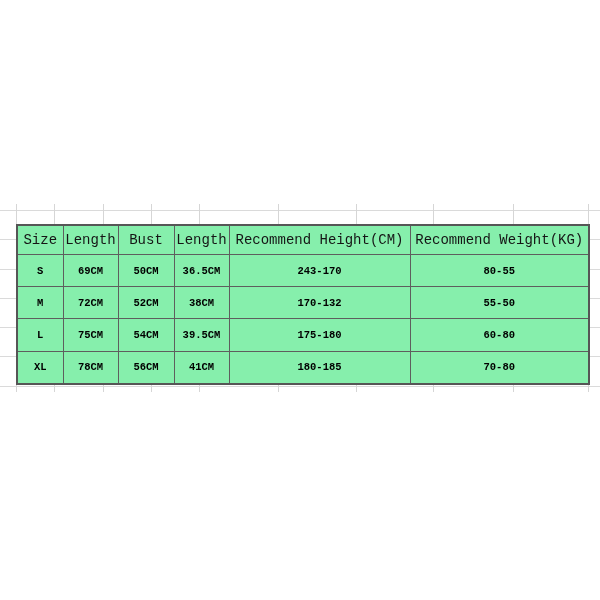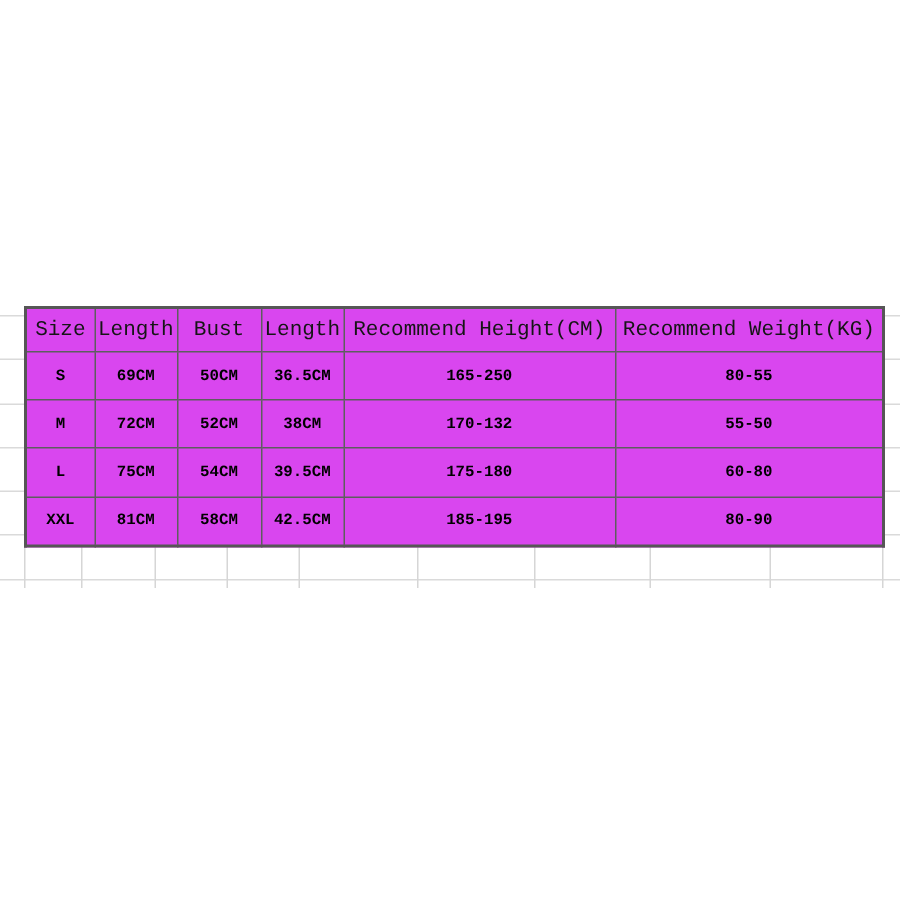--- a/index.html
+++ b/index.html
@@ -29,26 +29,26 @@
     position: absolute;
     top: 204px;
     height: 188px;
     width: 1px;
     background: #d6d6d6;
   }
   
   table.size-chart {
     position: absolute;
     left: 16px;
-    top: 204px;
+    top: 224px;
     width: 572px;
     height: 161px;
     border-collapse: collapse;
     table-layout: fixed;
-    background: #d946ef;
+    background: #86efac;
     border: 2px solid #565656;
   }
   table.size-chart th,
   table.size-chart td {
     border: 1px solid #5e5e5e;
     text-align: center;
     vertical-align: middle;
     padding: 0;
     overflow: hidden;
     white-space: nowrap;
@@ -108,42 +108,42 @@
         <th>Recommend Height(CM)</th>
         <th>Recommend Weight(KG)</th>
       </tr>
     </thead>
     <tbody>
       <tr>
         <td>S</td>
         <td>69CM</td>
         <td>50CM</td>
         <td>36.5CM</td>
-        <td>165-250</td>
+        <td>243-170</td>
         <td>80-55</td>
       </tr>
       <tr>
         <td>M</td>
         <td>72CM</td>
         <td>52CM</td>
         <td>38CM</td>
         <td>170-132</td>
         <td>55-50</td>
       </tr>
       <tr>
         <td>L</td>
         <td>75CM</td>
         <td>54CM</td>
         <td>39.5CM</td>
         <td>175-180</td>
         <td>60-80</td>
       </tr>
       <tr>
-        <td>XXL</td>
-        <td>81CM</td>
-        <td>58CM</td>
-        <td>42.5CM</td>
-        <td>185-195</td>
-        <td>80-90</td>
+        <td>XL</td>
+        <td>78CM</td>
+        <td>56CM</td>
+        <td>41CM</td>
+        <td>180-185</td>
+        <td>70-80</td>
       </tr>
     </tbody>
   </table>
 </div>
 
 </body></html>

